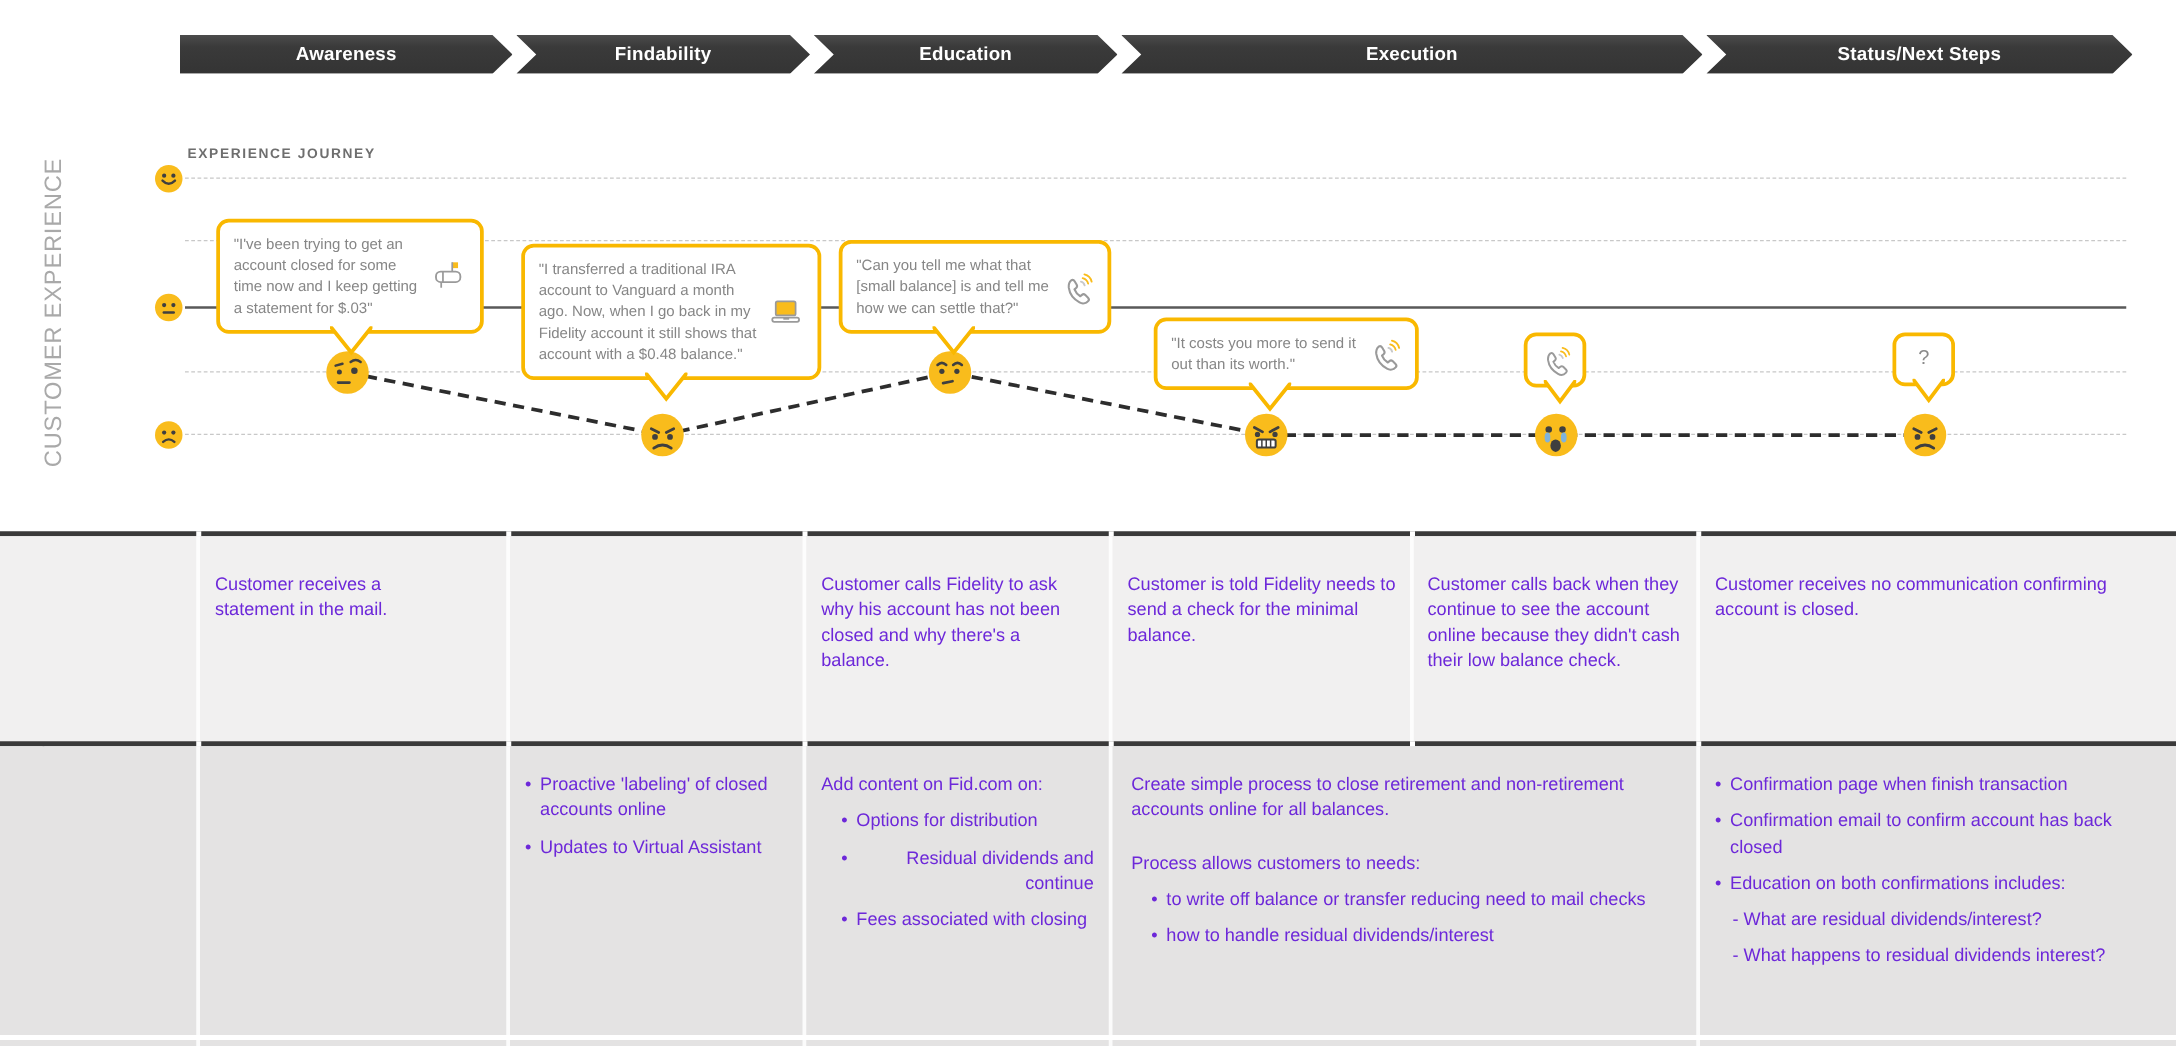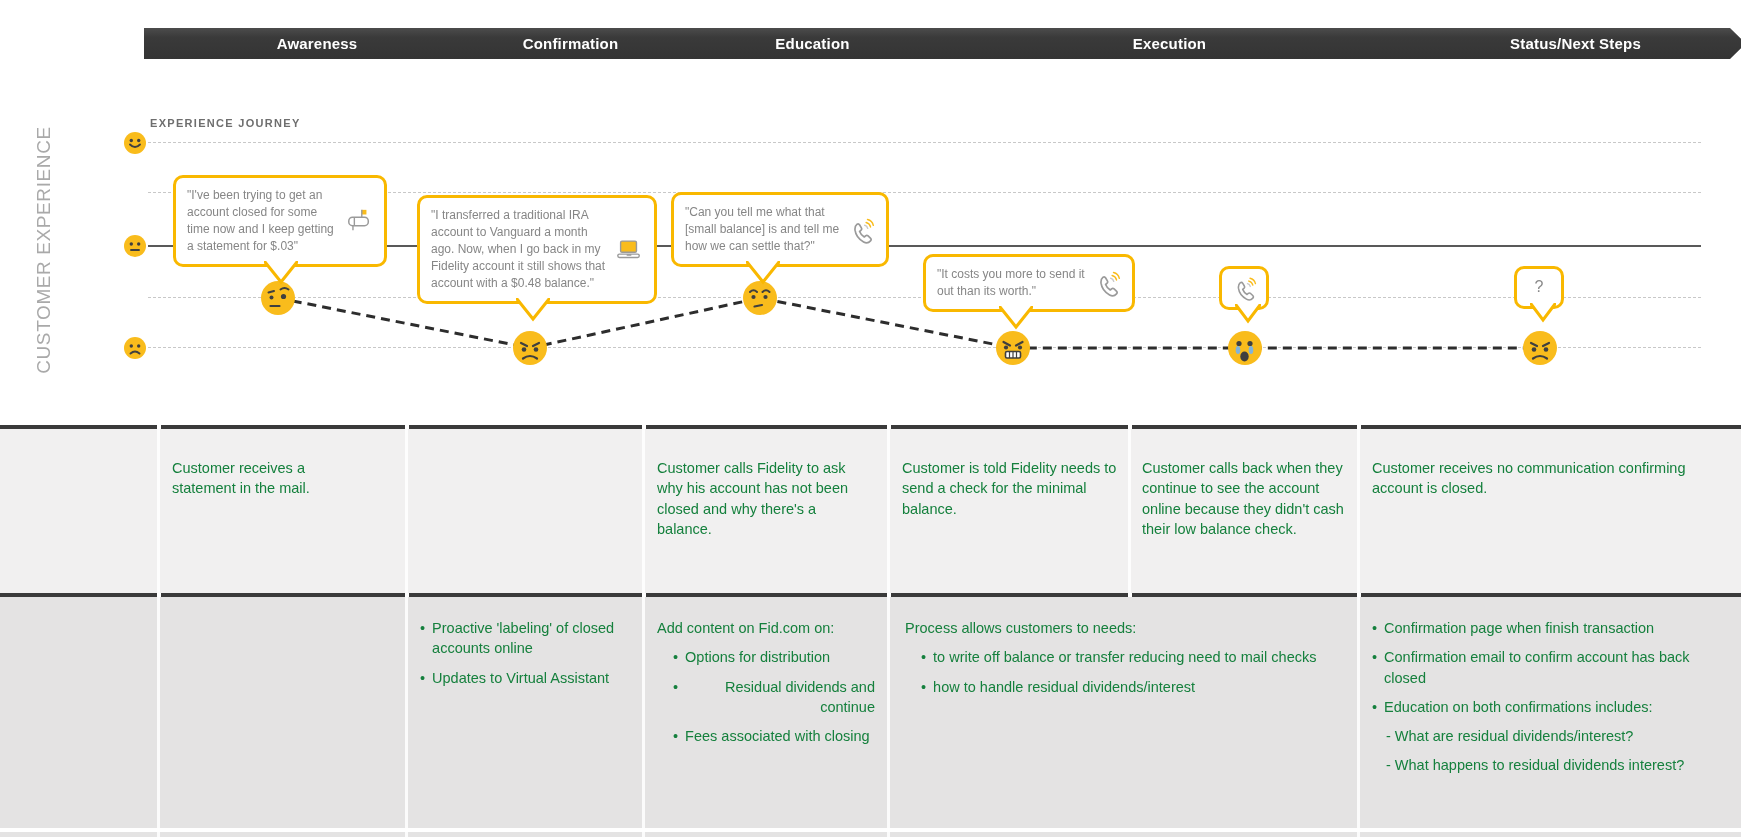--- a/index.html
+++ b/index.html
@@ -1,21 +1,21 @@
 <!DOCTYPE html>
 <html><head>
 <meta charset="utf-8">
 <style>
   html,body{margin:0;padding:0;background:#fff;}
   #stage{position:relative;width:1741px;height:837px;background:#fff;overflow:hidden;
          font-family:"Liberation Sans", sans-serif;color:#1f1f1f;}
   
   .phase{position:absolute;top:28px;height:31px;background:linear-gradient(180deg,#4c4c4c 0%,#3a3a3a 30%,#343434 100%);
          color:#fff;font-size:15px;font-weight:bold;letter-spacing:.2px;
-         display:flex;align-items:center;justify-content:center;padding-left:40px;}
+         display:flex;align-items:center;justify-content:center;}
   .phase.first{clip-path:polygon(0 0,calc(100% - 16px) 0,100% 50%,calc(100% - 16px) 100%,0 100%);}
   .phase.mid{clip-path:polygon(0 0,calc(100% - 16px) 0,100% 50%,calc(100% - 16px) 100%,0 100%,16px 50%);}
   
   .vlabel{position:absolute;white-space:nowrap;transform:translate(-50%,-50%) rotate(-90deg);
           font-size:19px;color:#a9a9a9;letter-spacing:.6px;}
   
   .journey-title{position:absolute;left:150px;top:117px;font-size:11px;font-weight:bold;
                  letter-spacing:1.3px;color:#6e6e6e;}
   .grid-dashed{position:absolute;left:148px;width:1553px;height:0;border-top:1px dashed #c8c8c8;}
   .grid-solid{position:absolute;left:148px;width:1553px;height:0;border-top:2px solid #595959;}
@@ -27,38 +27,38 @@
   .bubble .qtext{flex:1;}
   .bubble .qicon{margin-left:7px;flex:0 0 auto;display:flex;align-items:center;}
   .pointer{position:absolute;bottom:-21px;width:34px;height:24px;z-index:6;}
   .pointer.small{bottom:-17px;width:26px;height:20px;}
   .qmark{font-size:16px;color:#8a8a8a;width:100%;text-align:center;}
   
   .hr-dark{position:absolute;left:0;width:1741px;height:4px;background:#3a3a3a;}
   .bg-strip{position:absolute;left:0;width:1741px;}
   .vdiv{position:absolute;width:3px;background:rgba(255,255,255,.85);}
   .hgap{position:absolute;width:4px;height:4px;background:#fff;}
-  .cell{position:absolute;font-size:14.5px;line-height:1.4;color:#15803d;}
+  .cell{position:absolute;font-size:14.5px;line-height:1.4;color:#6d28d9;}
   .b-item{display:flex;margin-bottom:9px;}
   .b-item::before{content:"\2022";margin-right:7px;}
   .sub-item{margin:0 0 9px 14px;}
   .indent{margin-left:16px;text-align:right;}
   .para{margin:0 0 9px 0;}
   .para.gap{margin-bottom:22px;}
 </style>
 </head>
 <body>
 
 <div id="stage">
 
   <div class="phase first" style="left:144px;width:266px;">
       <span>Awareness</span>
     </div>
   <div class="phase mid" style="left:413px;width:235px;">
-      <span>Confirmation</span>
+      <span>Findability</span>
     </div>
   <div class="phase mid" style="left:651px;width:243px;">
       <span>Education</span>
     </div>
   <div class="phase mid" style="left:897px;width:465px;">
       <span>Execution</span>
     </div>
   <div class="phase mid" style="left:1365px;width:341px;">
       <span>Status/Next Steps</span>
     </div>
@@ -275,20 +275,21 @@
   <div class="cell" style="left:657px;top:618px;width:218px;">
     <div class="para">Add content on Fid.com on:</div>
     <div class="indent">
       <div class="b-item">Options for distribution</div>
       <div class="b-item">Residual dividends and continue</div>
       <div class="b-item">Fees associated with closing</div>
     </div>
   </div>
 
   <div class="cell" style="left:905px;top:618px;width:435px;">
+    <div class="para gap">Create simple process to close retirement and non-retirement accounts online for all balances.</div>
     <div class="para">Process allows customers to needs:</div>
     <div class="indent">
       <div class="b-item">to write off balance or transfer reducing need to mail checks</div>
       <div class="b-item">how to handle residual dividends/interest</div>
     </div>
   </div>
 
   <div class="cell" style="left:1372px;top:618px;width:350px;">
     <div class="b-item">Confirmation page when finish transaction</div>
     <div class="b-item">Confirmation email to confirm account has back closed</div>

